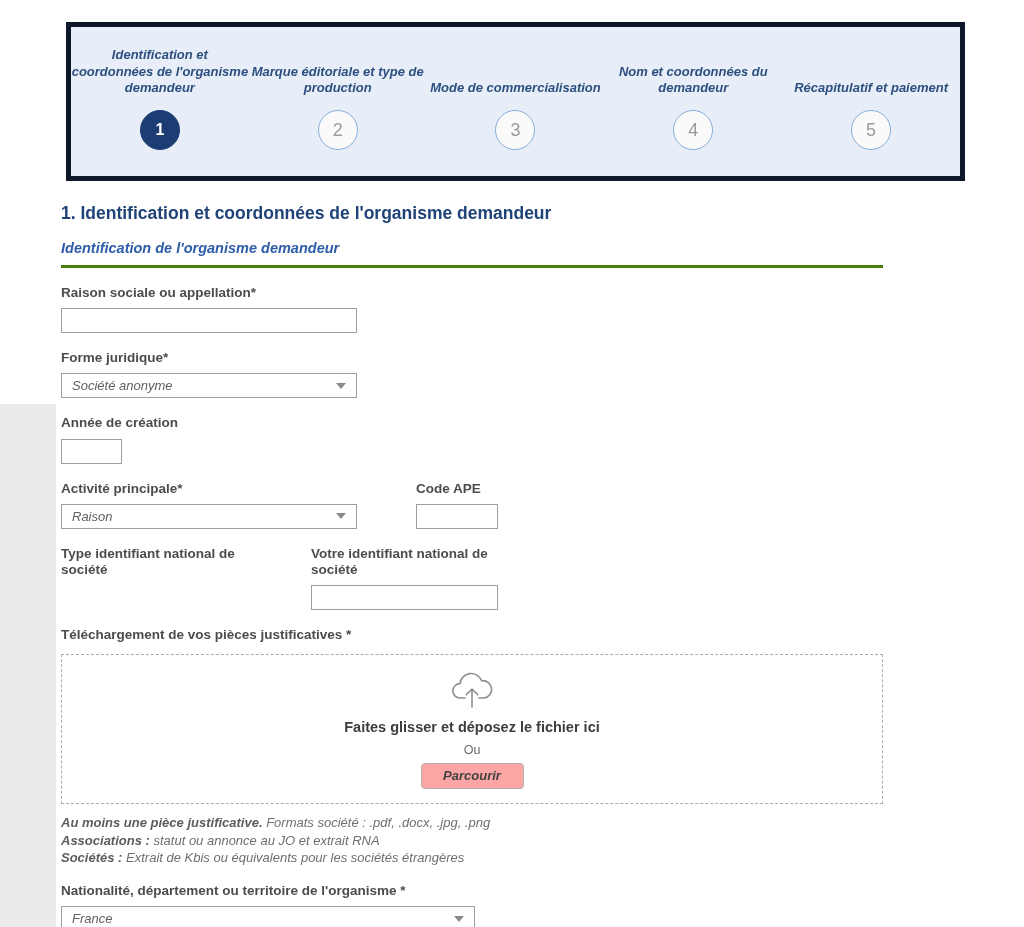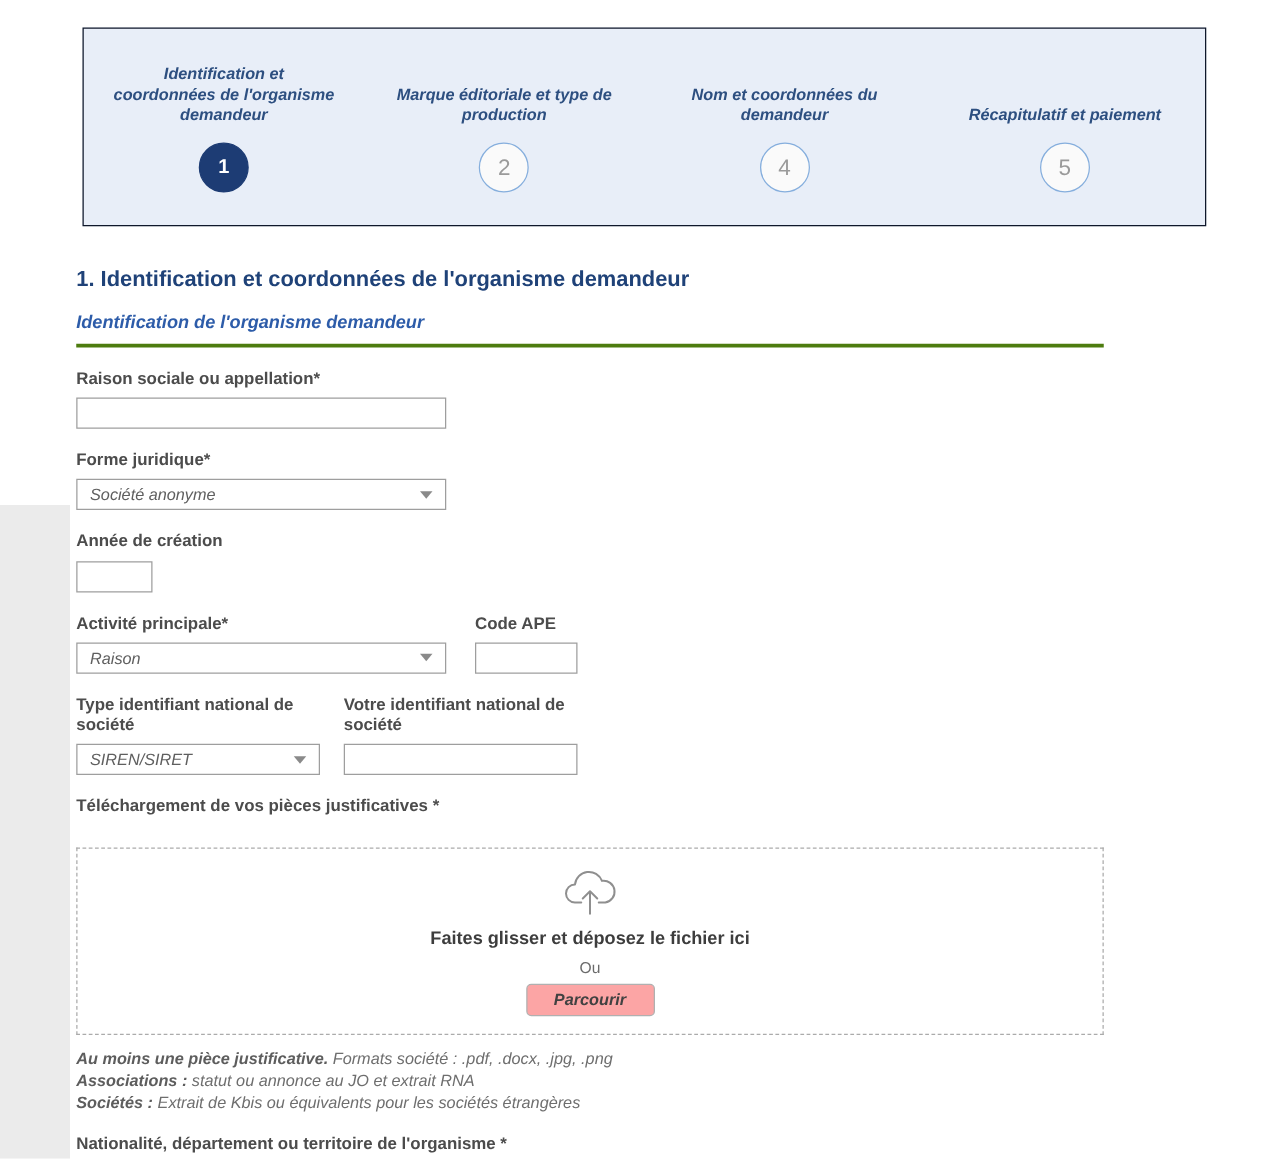--- a/index.html
+++ b/index.html
@@ -6,59 +6,59 @@
   html,body { width:1024px; height:927px; background:#ffffff;
     font-family:"Liberation Sans", sans-serif; color:#4c4c4c; }
   body { position:relative; overflow:hidden; }
 
   
   .left-band { position:absolute; left:0; top:404px; width:56px; height:523px;
     background:#ebebeb; }
 
   
   .stepper { position:absolute; left:66px; top:22px; width:899px; height:159px;
-    background:#e8eef8; border:1px solid #0f172a;
+    background:#e8eef8; border:5px solid #0f172a;
     display:flex; }
   .step { flex:1 1 0; display:flex; flex-direction:column; justify-content:flex-end;
     align-items:center; padding-bottom:26px; cursor:pointer; }
   .step-label { max-width:178px; text-align:center; font-style:italic; font-weight:bold;
     font-size:13px; line-height:1.28; color:#2d4f80; margin-bottom:13px; }
   .step-circle { width:40px; height:40px; border-radius:50%; display:flex;
     align-items:center; justify-content:center; font-size:18px; color:#9a9a9a;
     background:#fafafa; border:1px solid #85aedd; }
   .step-circle.active { background:#1d3c74; border:1px solid #1d3c74; color:#ffffff;
     font-weight:bold; font-size:16px; }
 
   
   .content { position:absolute; left:61px; top:181px; width:822px; }
-  h2.section-title { margin-top:32px; font-size:17.5px; font-weight:bold; color:#1f4278; }
+  h2.section-title { margin-top:22px; font-size:17.5px; font-weight:bold; color:#1f4278; }
   .subsection { margin-top:16px; padding-bottom:9px; border-bottom:3px solid #4d7c0f;
     font-size:14.5px; font-style:italic; font-weight:bold; color:#2d5ca9; }
 
   .field { margin-top:17px; }
   .field-label { font-size:13.5px; font-weight:bold; color:#4c4c4c; line-height:1.2;
     margin-bottom:7px; }
   .text-input { display:block; height:25px; border:1px solid #9e9e9e; background:#fff;
     font-size:13px; padding:0 8px; font-family:"Liberation Sans", sans-serif;
     color:#3c3c3c; outline:none; }
   .w-lg { width:296px; } .w-xs { width:61px; } .w-ape { width:82px; }
   .w-md { width:187px; } .w-nat { width:414px; }
 
   .select { height:25px; border:1px solid #9e9e9e; background:#fff; display:flex;
     align-items:center; justify-content:space-between; padding:0 10px; cursor:pointer;text-align:right; }
   .select-value { font-size:13px; font-style:italic; color:#5f5f5f; }
   .select-arrow { width:0; height:0; border-left:5px solid transparent;
     border-right:5px solid transparent; border-top:6px solid #8a8a8a; }
 
-  .row { display:flex; }
+  .row { display:flex;gap:36px; }
   .row .col1-act { width:296px; margin-right:23px; }
   .row .col1-type { width:195px; margin-right:19px; }
 
   
-  .dropzone { margin-top:25px; width:822px; height:150px; border:1px dashed #ababab;
+  .dropzone { margin-top:11px; width:822px; height:150px; border:1px dashed #ababab;
     background:#fff; display:flex; flex-direction:column; align-items:center;
     justify-content:center; }
   .cloud-svg { display:block; margin-bottom:9px; }
   .drop-text { font-size:14.5px; font-weight:bold; color:#3d3d3d; }
   .or-text { font-size:12.5px; color:#6b6b6b; margin-top:8px; }
   .browse-btn { margin-top:6px; width:103px; height:26px; background:#fca5a5;
     border:1px solid #b0b0b0; border-radius:4px; font-size:13px; font-style:italic;
     font-weight:bold; color:#414141; font-family:"Liberation Sans", sans-serif;
     cursor:pointer; }
 
@@ -72,20 +72,24 @@
 <div class="left-band"></div>
 
 <div class="stepper">
   <div class="step">
     <div class="step-label">Identification et coordonnées de l'organisme demandeur</div>
     <div class="step-circle active">1</div>
   </div>
   <div class="step">
     <div class="step-label">Marque éditoriale et type de production</div>
     <div class="step-circle">2</div>
+  </div>
+  <div class="step">
+    <div class="step-label">Mode de commercialisation</div>
+    <div class="step-circle">3</div>
   </div>
   <div class="step">
     <div class="step-label">Nom et coordonnées du demandeur</div>
     <div class="step-circle">4</div>
   </div>
   <div class="step">
     <div class="step-label">Récapitulatif et paiement</div>
     <div class="step-circle">5</div>
   </div>
 </div>
@@ -122,24 +126,20 @@
     </div>
     <div>
       <div class="field-label">Code APE</div>
       <input class="text-input w-ape" type="text" style="">
     </div>
   </div>
 
   <div class="field row">
     <div class="col1-type">
       <div class="field-label">Type identifiant national de société</div>
-      <div class="select">
-        <span class="select-value">SIREN/SIRET</span>
-        <span class="select-arrow"></span>
-      </div>
     </div>
     <div style="width:187px;">
       <div class="field-label">Votre identifiant national de société</div>
       <input class="text-input w-md" type="text" style="">
     </div>
   </div>
 
   <div class="field">
     <div class="field-label">Téléchargement de vos pièces justificatives *</div>
     <div class="dropzone">

